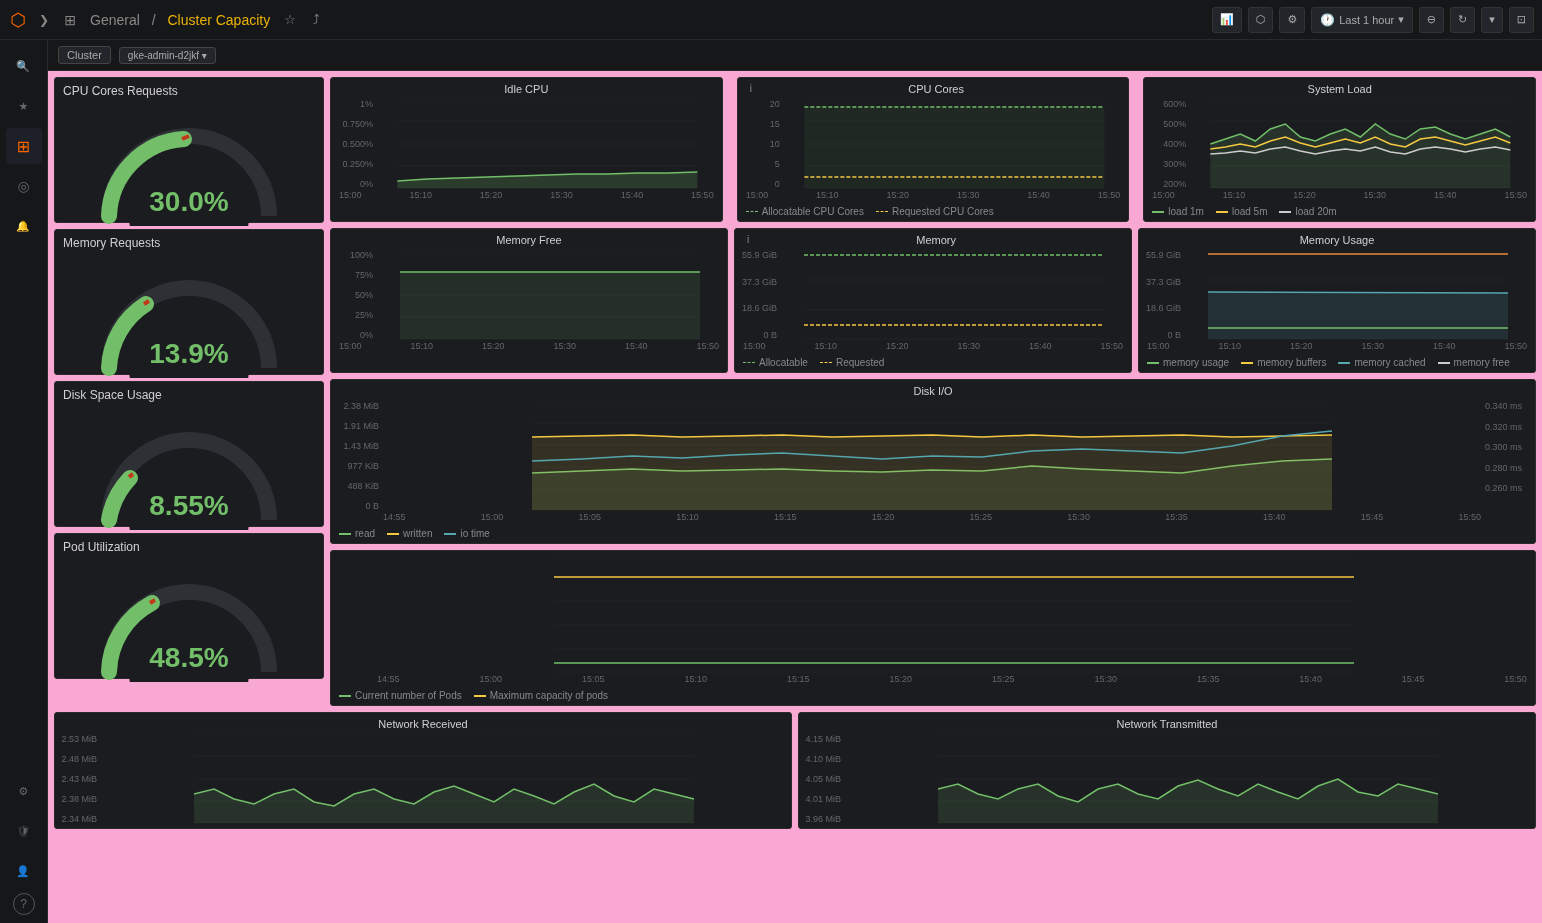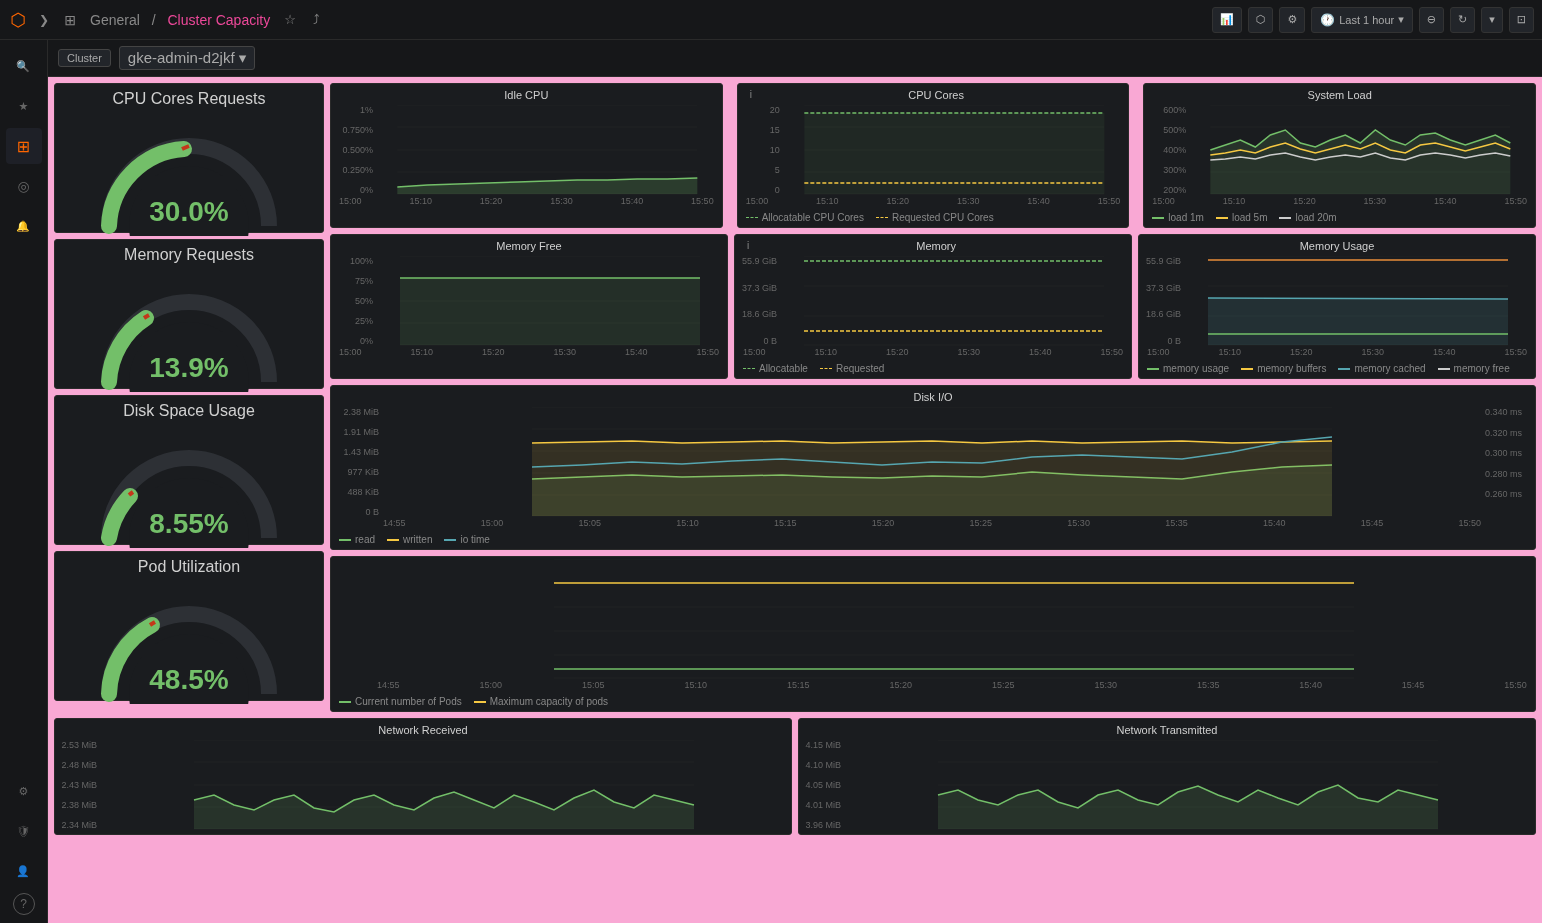--- a/index.html
+++ b/index.html
@@ -9,51 +9,51 @@
     .top-bar {
       height: 40px; background: #161719; border-bottom: 1px solid #2a2a2a;
       display: flex; align-items: center; padding: 0 8px; gap: 8px;
       position: fixed; top: 0; left: 0; right: 0; z-index: 100;
     }
     .top-bar-left { display: flex; align-items: center; gap: 6px; flex: 1; }
     .top-bar-right { display: flex; align-items: center; gap: 6px; }
     .nav-icon { width: 20px; height: 20px; display: flex; align-items: center; justify-content: center; cursor: pointer; color: #888; }
     .breadcrumb { color: #d0d0d0; font-size: 14px; font-weight: 400; }
     .breadcrumb span { color: #888; margin: 0 4px; }
-    .breadcrumb .page { color: #ec4899; }
+    .breadcrumb .page { color: #eab308; }
     .icon-btn { background: #22252a; border: 1px solid #333; border-radius: 3px; color: #aaa; padding: 3px 7px; cursor: pointer; font-size: 11px; display: flex; align-items: center; gap: 4px; height: 26px; }
     .time-picker { background: #22252a; border: 1px solid #333; border-radius: 3px; color: #aaa; padding: 3px 8px; cursor: pointer; font-size: 11px; display: flex; align-items: center; gap: 4px; height: 26px; }
 
     
     .sidebar {
       position: fixed; left: 0; top: 40px; bottom: 0; width: 48px;
       background: #161719; border-right: 1px solid #2a2a2a;
       display: flex; flex-direction: column; align-items: center; padding: 8px 0; gap: 4px; z-index: 99;
     }
     .sidebar-item { width: 36px; height: 36px; display: flex; align-items: center; justify-content: center; border-radius: 4px; cursor: pointer; color: #666; }
     .sidebar-item.active { background: #1e2027; color: #ff6600; }
     .sidebar-bottom { margin-top: auto; display: flex; flex-direction: column; gap: 4px; align-items: center; }
 
     
     .main { margin-left: 48px; margin-top: 40px; overflow-y: auto; height: calc(100vh - 40px); background: #f9a8d4; }
 
     
     .filter-bar { display: flex; align-items: center; gap: 8px; padding: 6px 10px; background: #161719; border-bottom: 1px solid #2a2a2a; }
     .tag-pill { background: #22252a; border: 1px solid #444; border-radius: 3px; padding: 2px 8px; font-size: 11px; color: #aaa; cursor: pointer; }
-    .dropdown-pill { background: #22252a; border: 1px solid #444; border-radius: 3px; padding: 2px 8px; font-size: 15px; color: #aaa; cursor: pointer; display: flex; align-items: center; gap: 4px; }
+    .dropdown-pill { background: #22252a; border: 1px solid #444; border-radius: 3px; padding: 2px 8px; font-size: 10px; color: #aaa; cursor: pointer; display: flex; align-items: center; gap: 4px; }
 
     
     .dashboard { padding: 6px; display: grid; grid-template-columns: 270px 1fr; gap: 6px; }
     
     .gauges-col { display: flex; flex-direction: column; gap: 6px; }
     .charts-col { display: flex; flex-direction: column; gap: 6px; }
 
     
     .panel { background: #1a1c1f; border: 1px solid #2a2a2a; border-radius: 3px; }
-    .panel-title { font-size: 16px; color: #d0d0d0; padding: 6px 8px 4px; text-align: center; }
+    .panel-title { font-size: 12px; color: #d0d0d0; padding: 6px 8px 4px; }
     .panel-body { padding: 4px; }
     .gauge-container { display: flex; flex-direction: column; align-items: center; }
     .gauge-svg { width: 200px; height: 120px; }
     .gauge-value { font-size: 28px; font-weight: bold; color: #73bf69; text-align: center; margin-top: -40px; }
     
     .chart-panel { background: #1a1c1f; border: 1px solid #2a2a2a; border-radius: 3px; }
     .chart-title { font-size: 11px; color: #d0d0d0; padding: 5px 8px 2px; text-align: center; }
     .chart-body { padding: 2px 4px 4px; }
     
     .legend { display: flex; gap: 12px; padding: 2px 8px 4px; align-items: flex-start; flex-wrap: wrap; }

